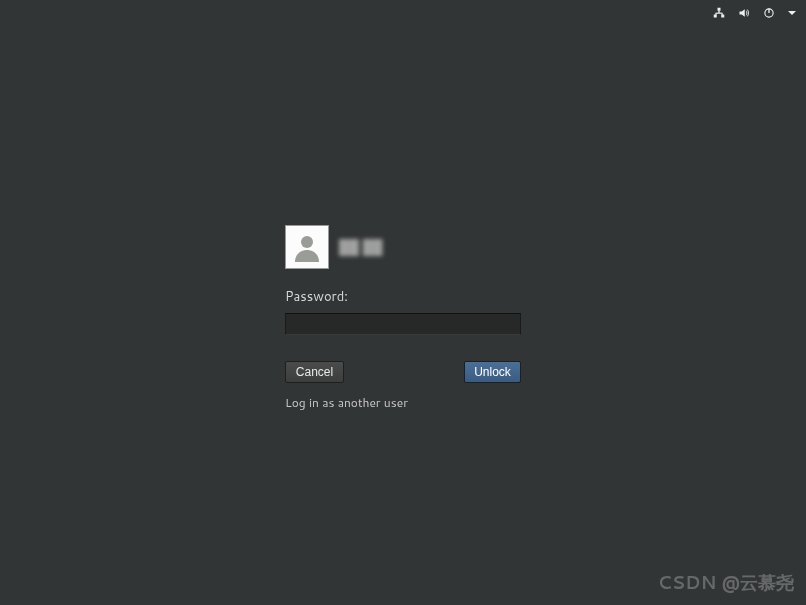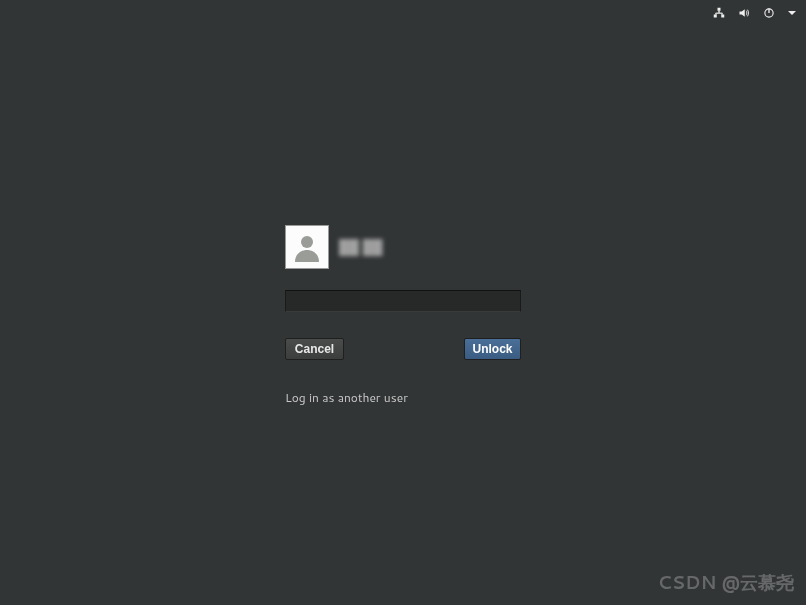--- a/index.html
+++ b/index.html
@@ -94,36 +94,35 @@
     .btn {
       height: 22px;
       font-size: 12px;
       border: 1px solid #1f1f1f;
       border-radius: 2px;
       cursor: pointer;
       padding: 0 14px;
       display: flex;
       align-items: center;
       justify-content: center;
-      font-weight: bold;
     }
     .btn-cancel {
       width: 59px;
       background: linear-gradient(#4a4c4b, #3c3e3d);
       color: #e8e8e8;
     }
     .btn-unlock {
       width: 57px;
       background: linear-gradient(#4a6f98, #3a5c82);
       color: #ffffff;
     }
     .another-user {
       font-size: 12px;
       color: #c8c8c8;
-      margin-top: 29px;
+      margin-top: 11px;
       cursor: pointer;
     }
     .watermark {
       position: absolute;
       bottom: 10px;
       right: 12px;
       font-size: 18px;
       color: rgba(200, 200, 200, 0.35);
       font-weight: 700;
     }
@@ -170,20 +169,21 @@
   <div class="user-row">
     <div class="avatar">
       <svg viewBox="0 0 32 32">
         <circle cx="16" cy="11" r="6"></circle>
         <path d="M4 31c0-8 6-12 12-12s12 4 12 12z"></path>
       </svg>
     </div>
     <div class="username">██ ██</div>
   </div>
 
+  <div class="password-label">Password:</div>
   <input type="password" class="password-input" autofocus="" value="" style="">
 
   <div class="button-row">
     <button class="btn btn-cancel">Cancel</button>
     <button class="btn btn-unlock">Unlock</button>
   </div>
 
   <div class="another-user">Log in as another user</div>
 </div>
 

